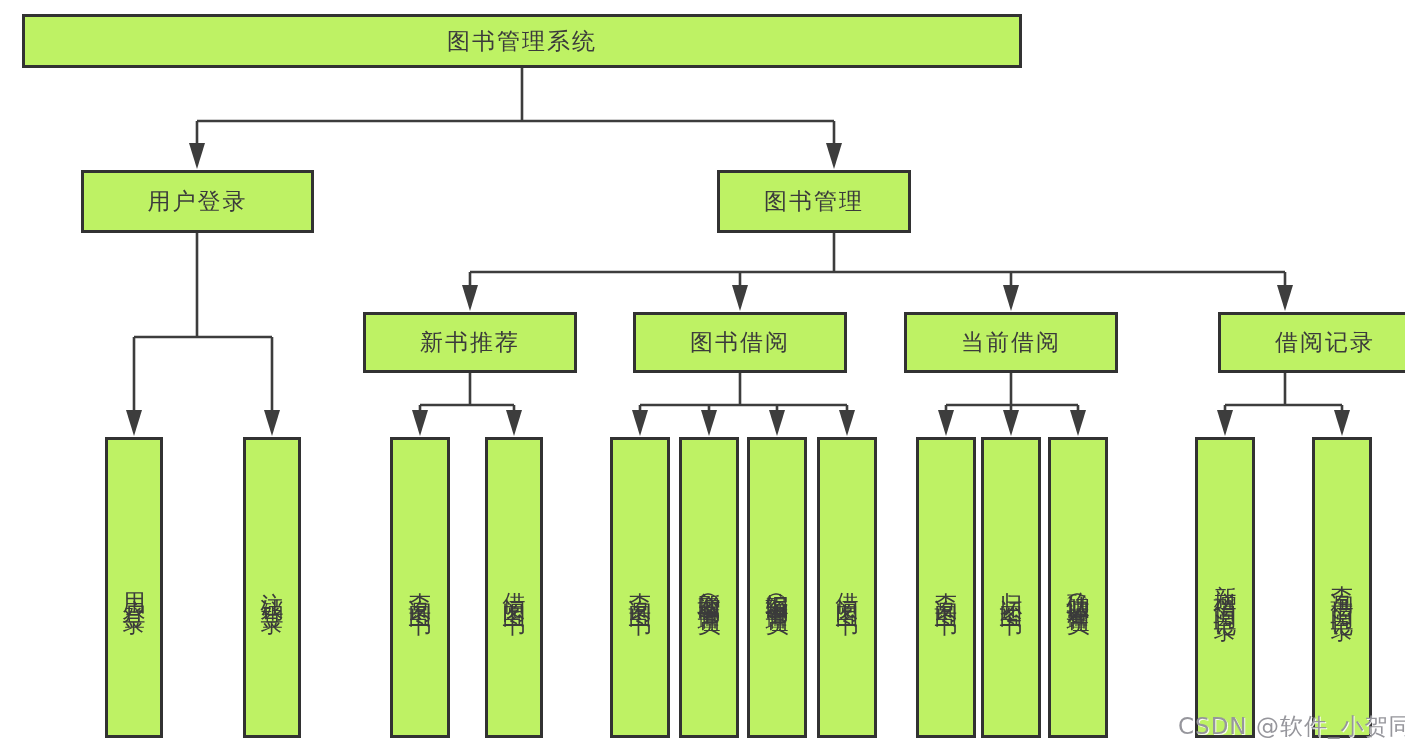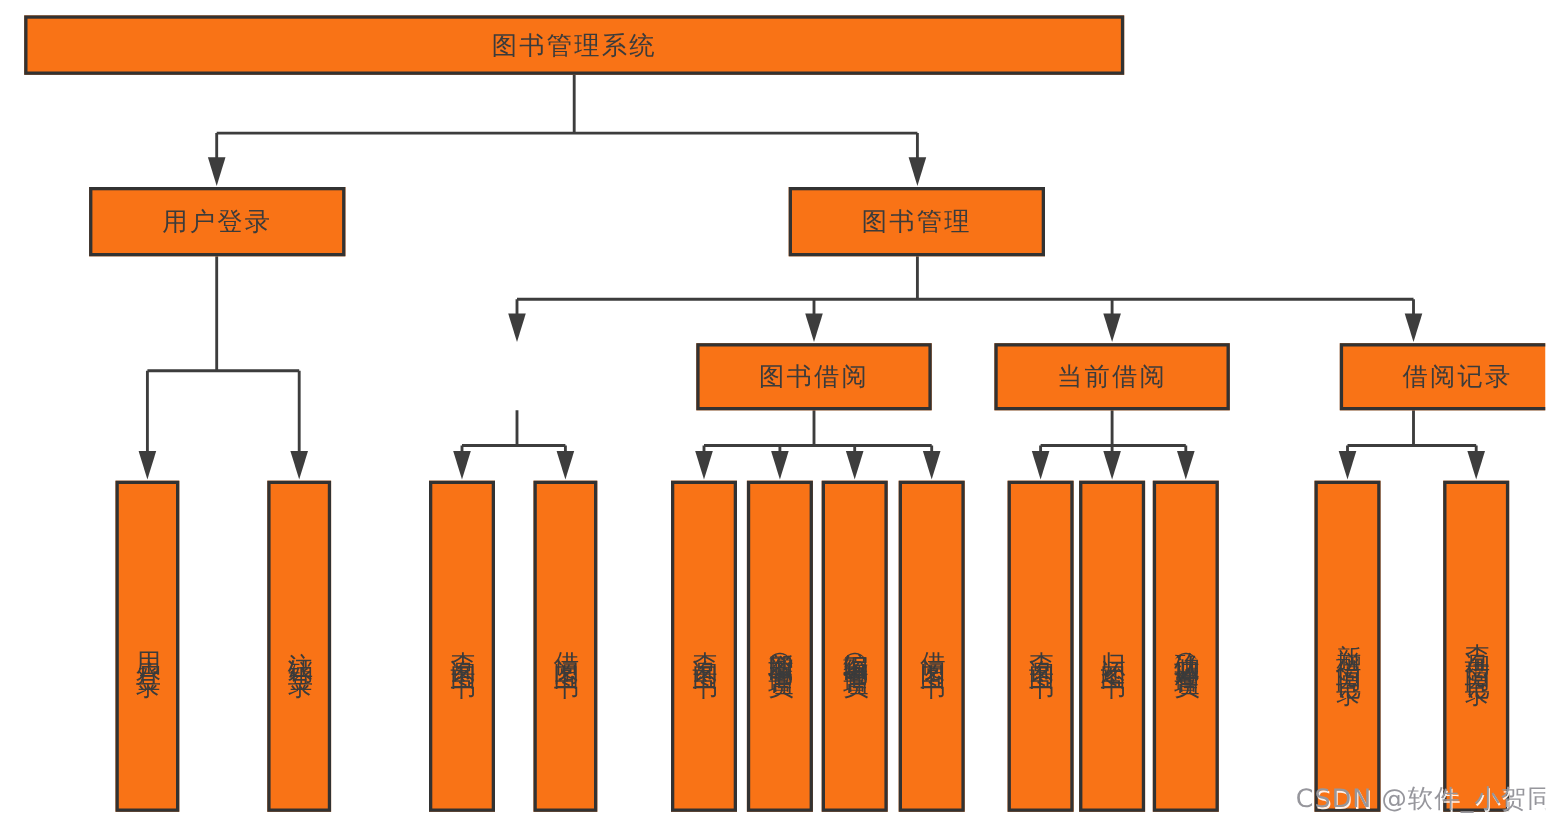--- a/index.html
+++ b/index.html
@@ -17,21 +17,21 @@
   }
   .wires {
     position: absolute;
     left: 0; top: 0;
     width: 1405px;
     height: 747px;
   }
   .box {
     position: absolute;
     box-sizing: border-box;
-    background: #f97316;
+    background: #bef264;
     border: 3px solid #323232;
     color: #3b3b3b;
     display: flex;
     align-items: center;
     justify-content: center;
     font-size: 23px;
     letter-spacing: 2px;
     white-space: nowrap;
   }
   .leaf {
@@ -96,22 +96,23 @@
       <polygon points="1003,410 1019,410 1011,436"></polygon>
       <polygon points="1070,410 1086,410 1078,436"></polygon>
       <polygon points="1217,410 1233,410 1225,436"></polygon>
       <polygon points="1334,410 1350,410 1342,436"></polygon>
     </g>
   </svg>
 
   <div class="box" style="left:22px; top:14px; width:1000px; height:54px;">图书管理系统</div>
 
   <div class="box" style="left:81px; top:170px; width:233px; height:63px;">用户登录</div>
-  <div class="box" style="left:717px; top:170px; width:233px; height:63px;">图书管理</div>
+  <div class="box" style="left:717px; top:170px; width:194px; height:63px;">图书管理</div>
 
+  <div class="box" style="left:363px; top:312px; width:214px; height:61px;">新书推荐</div>
   <div class="box" style="left:633px; top:312px; width:214px; height:61px;font-family:Liberation Serif, serif;">图书借阅</div>
   <div class="box" style="left:904px; top:312px; width:214px; height:61px;font-family:Liberation Mono, monospace;">当前借阅</div>
   <div class="box" style="left:1178px; top:312px; width:214px; height:61px;margin-left:40px;">借阅记录</div>
 
   <div class="box leaf" style="left:105px; top:437px; width:58px; height:301px;">用户登录</div>
   <div class="box leaf" style="left:243px; top:437px; width:58px; height:301px;">注销登录</div>
 
   <div class="box leaf" style="left:390px; top:437px; width:60px; height:301px;">查询图书</div>
   <div class="box leaf" style="left:485px; top:437px; width:58px; height:301px;">借阅图书</div>
 

